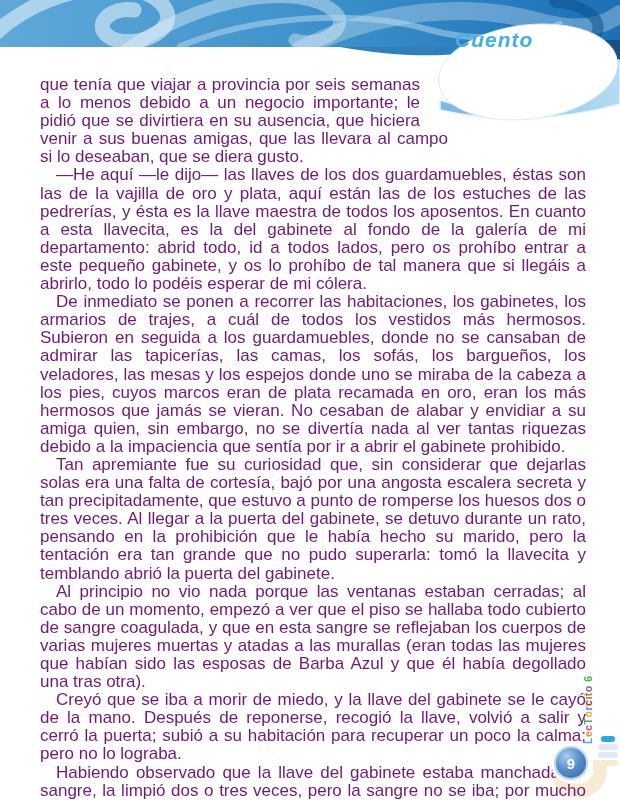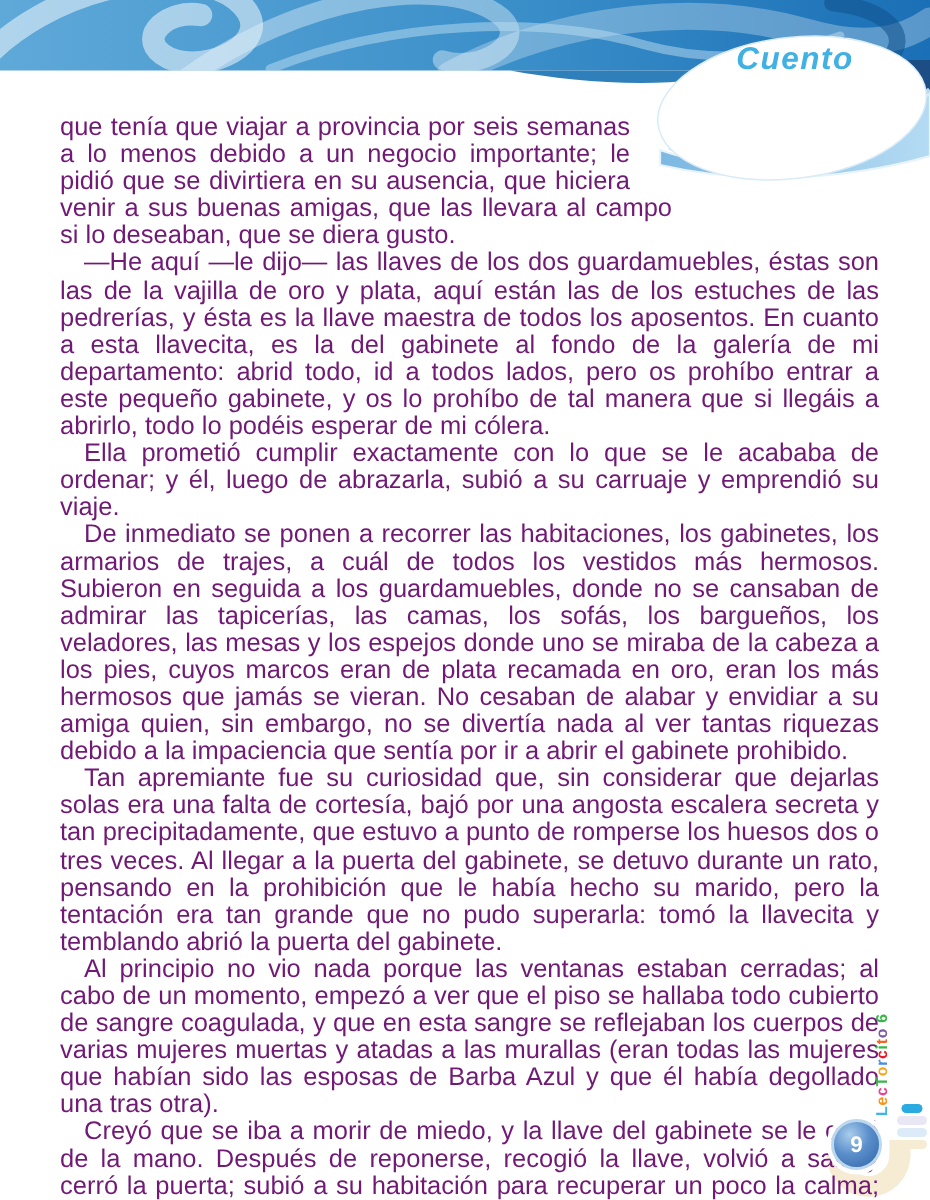--- a/index.html
+++ b/index.html
@@ -3,21 +3,21 @@
 <meta charset="utf-8">
 <style>
   html,body{margin:0;padding:0;background:#ffffff;}
   .page{
     position:relative;width:620px;height:800px;background:#ffffff;overflow:hidden;
     font-family:"Liberation Sans", sans-serif;
   }
   
   .header-deco{position:absolute;top:0;left:0;}
   .badge-title{
-    position:absolute;top:27px;left:455px;width:150px;text-align:center;
+    position:absolute;top:27px;left:455px;width:150px;text-align:left;
     color:#41b0e3;font-weight:bold;font-style:italic;
     font-size:21px;line-height:25px;letter-spacing:1px;z-index:5;
   }
   
   .story{
     position:absolute;left:40px;top:76px;width:546px;
     font-size:17px;line-height:18.1px;color:#701a75;text-align:justify;z-index:2;
   }
   .story p{margin:0;text-indent:16px;}
   .story p.first{text-indent:0;}
@@ -77,21 +77,20 @@
   <div class="badge-title">
     <div>Cuento</div>
   </div>
 
   <div class="story">
     <div class="sp1"></div>
     <div class="sp2"></div>
 
   <p class="first">que tenía que viajar a provincia por seis semanas a lo menos debido a un negocio importante; le pidió que se divirtiera en su ausencia, que hiciera venir a sus buenas amigas, que las llevara al campo si lo deseaban, que se diera gusto.</p>
       <p>—He aquí —le dijo— las llaves de los dos guardamuebles, éstas son las de la vajilla de oro y plata, aquí están las de los estuches de las pedrerías, y ésta es la llave maestra de todos los aposentos. En cuanto a esta llavecita, es la del gabinete al fondo de la galería de mi departamento: abrid todo, id a todos lados, pero os prohíbo entrar a este pequeño gabinete, y os lo prohíbo de tal manera que si llegáis a abrirlo, todo lo podéis esperar de mi cólera.</p>
-      <p>Ella prometió cumplir exactamente con lo que se le acababa de ordenar; y él, luego de abrazarla, subió a su carruaje y emprendió su viaje.</p>
       <p>De inmediato se ponen a recorrer las habitaciones, los gabinetes, los armarios de trajes, a cuál de todos los vestidos más hermosos. Subieron en seguida a los guardamuebles, donde no se cansaban de admirar las tapicerías, las camas, los sofás, los bargueños, los veladores, las mesas y los espejos donde uno se miraba de la cabeza a los pies, cuyos marcos eran de plata recamada en oro, eran los más hermosos que jamás se vieran. No cesaban de alabar y envidiar a su amiga quien, sin embargo, no se divertía nada al ver tantas riquezas debido a la impaciencia que sentía por ir a abrir el gabinete prohibido.</p>
       <p>Tan apremiante fue su curiosidad que, sin considerar que dejarlas solas era una falta de cortesía, bajó por una angosta escalera secreta y tan precipitadamente, que estuvo a punto de romperse los huesos dos o tres veces. Al llegar a la puerta del gabinete, se detuvo durante un rato, pensando en la prohibición que le había hecho su marido, pero la tentación era tan grande que no pudo superarla: tomó la llavecita y temblando abrió la puerta del gabinete.</p>
       <p>Al principio no vio nada porque las ventanas estaban cerradas; al cabo de un momento, empezó a ver que el piso se hallaba todo cubierto de sangre coagulada, y que en esta sangre se reflejaban los cuerpos de varias mujeres muertas y atadas a las murallas (eran todas las mujeres que habían sido las esposas de Barba Azul y que él había degollado una tras otra).</p>
       <p>Creyó que se iba a morir de miedo, y la llave del gabinete se le cayó de la mano. Después de reponerse, recogió la llave, volvió a salir y cerró la puerta; subió a su habitación para recuperar un poco la calma; pero no lo lograba.</p>
       <p>Habiendo observado que la llave del gabinete estaba manchada de sangre, la limpió dos o tres veces, pero la sangre no se iba; por mucho que la lavara, la sangre siempre estaba allí, porque la llave era mágica, y no había forma de limpiarla: si se le sacaba la mancha de un lado, aparecía en el otro.</p>
     </div>
 
   <svg class="footer-deco" width="80" height="67" viewBox="0 0 80 67">
     <path d="M 11 37 A 28 28 0 0 0 67 37 L 53 37 A 14 14 0 0 1 25 37 Z" fill="#f6ecd4"></path>
     <rect x="53" y="27" width="14" height="11" fill="#f6ecd4"></rect>

